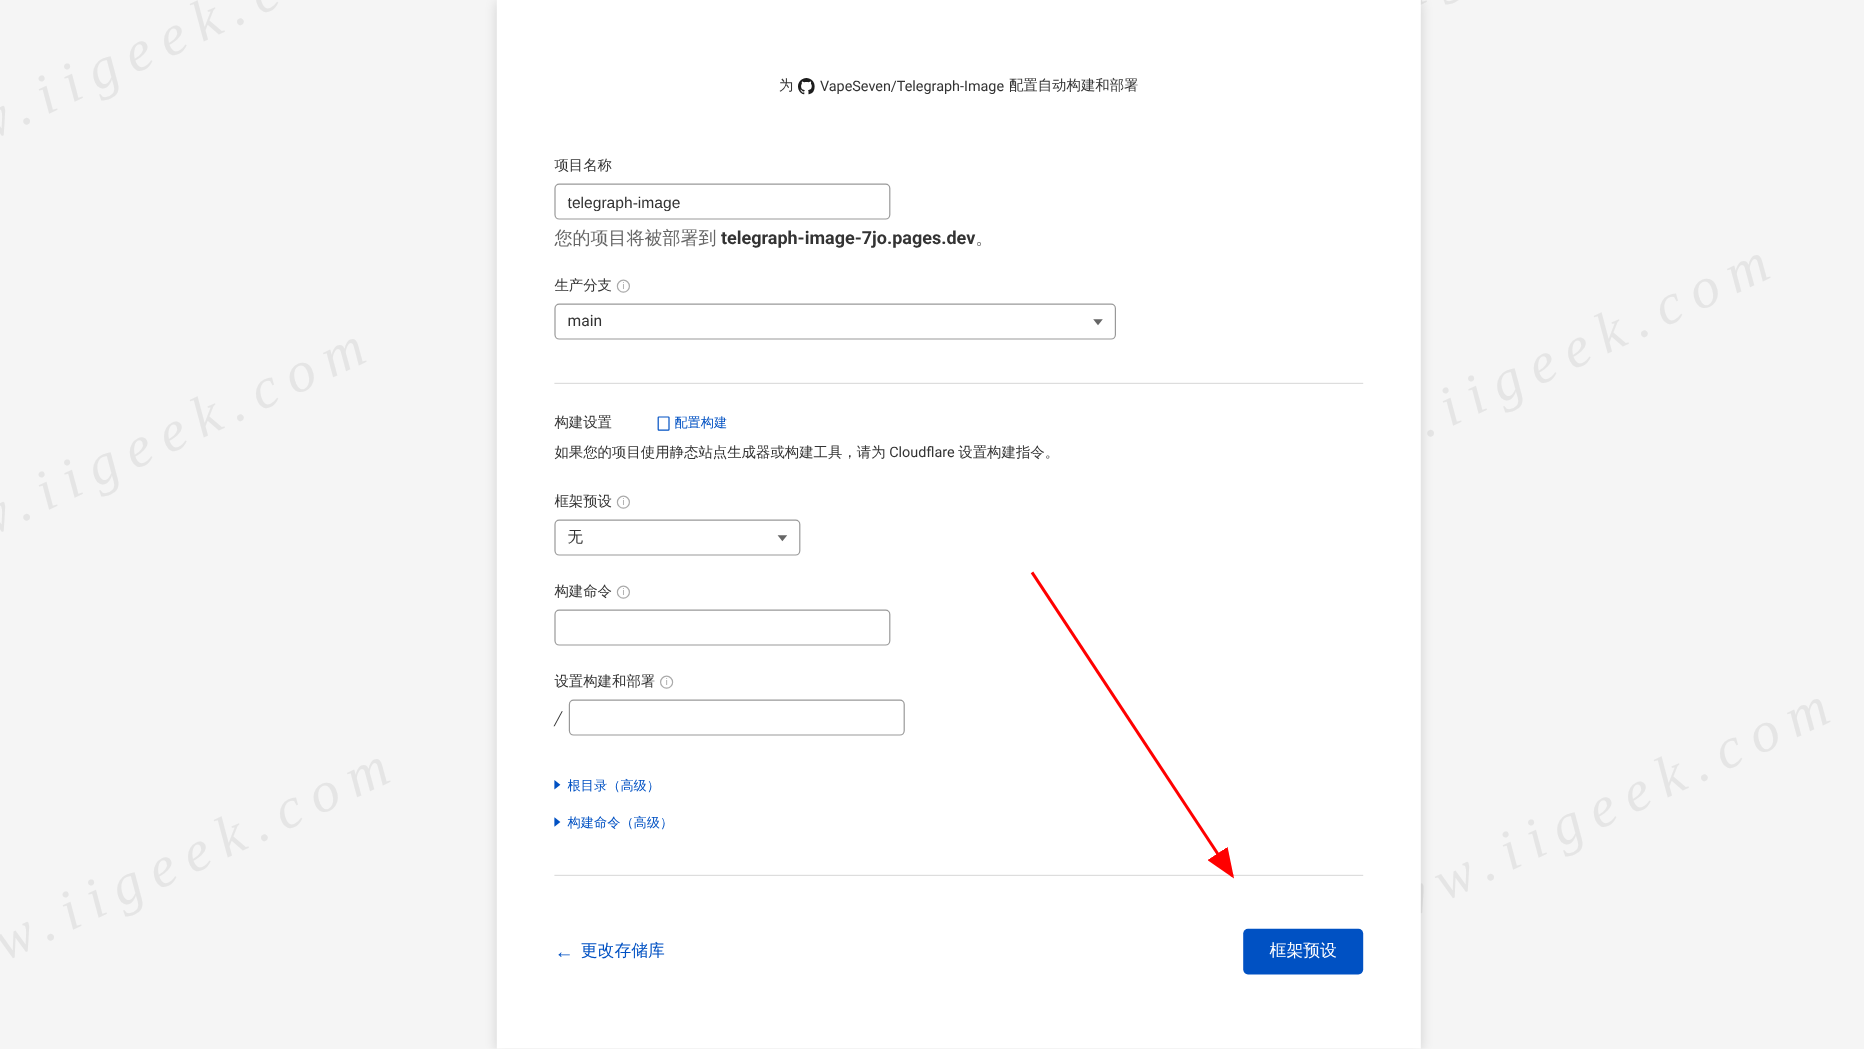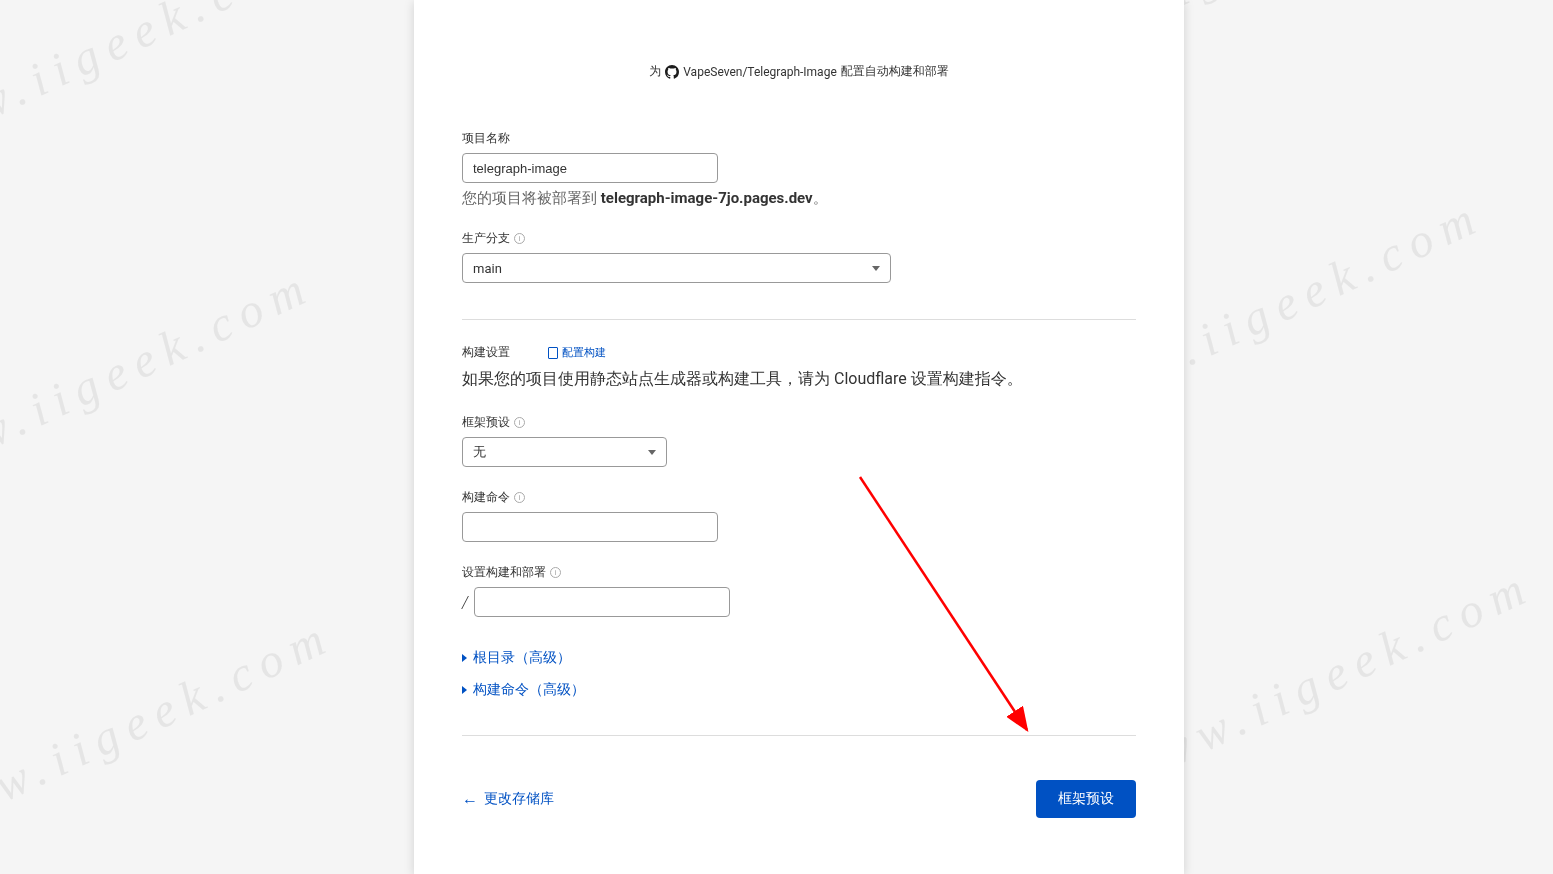--- a/index.html
+++ b/index.html
@@ -50,29 +50,29 @@
       display: inline-flex; align-items: center; justify-content: center;
       font-size: 8px; color: #aaa; line-height: 1;
     }
     input[type="text"], .select-box {
       border: 1px solid #999;
       border-radius: 4px;
       padding: 6px 10px;
       font-size: 13px;
       color: #333;
       background: #fff;
-      width: 256px;
+      width: 280px;
       height: 30px;
     }
     .select-box {
       position: relative;
       display: flex; align-items: center; justify-content: space-between;
       cursor: pointer;
     }
-    .select-wide { width: 429px; justify-content: space-between; }
+    .select-wide { width: 468px; justify-content: space-between; }
     .select-medium { width: 205px; }
     .chevron-down {
       width: 0; height: 0;
       border-left: 4px solid transparent;
       border-right: 4px solid transparent;
       border-top: 5px solid #666;
     }
     .hint { font-size: 15px; color: #666; margin-top: 6px; }
     .hint strong { font-weight: 700; color: #333; }
     .divider { border: none; border-top: 1px solid #ddd; margin: 36px 0 24px 0; }
@@ -81,26 +81,26 @@
     .docs-link {
       display: inline-flex; align-items: center; gap: 4px;
       color: #0051c3; font-size: 11px;
       text-decoration: none;
       padding-left: 28px;
     }
     .docs-link .doc-icon {
       width: 10px; height: 12px; border: 1px solid #0051c3;
       border-radius: 1px; position: relative;
     }
-    .section-desc { font-size: 16px; color: #333; margin-bottom: 24px; }
+    .section-desc { font-size: 12px; color: #333; margin-bottom: 24px; }
     .slash-row { display: flex; align-items: center; gap: 6px; }
     .slash { font-size: 16px; font-style: italic; color: #333; font-weight: 300; }
     .expandable {
       display: inline-flex; align-items: center; gap: 6px;
-      color: #0051c3; font-size: 14px; cursor: pointer;
+      color: #0051c3; font-size: 11px; cursor: pointer;
       margin-top: 14px;
     }
     .expandable:first-of-type { margin-top: 0; }
     .chevron-right {
       width: 0; height: 0;
       border-top: 4px solid transparent;
       border-bottom: 4px solid transparent;
       border-left: 5px solid #0051c3;
     }
     .expandable-list { margin-top: 30px; }

